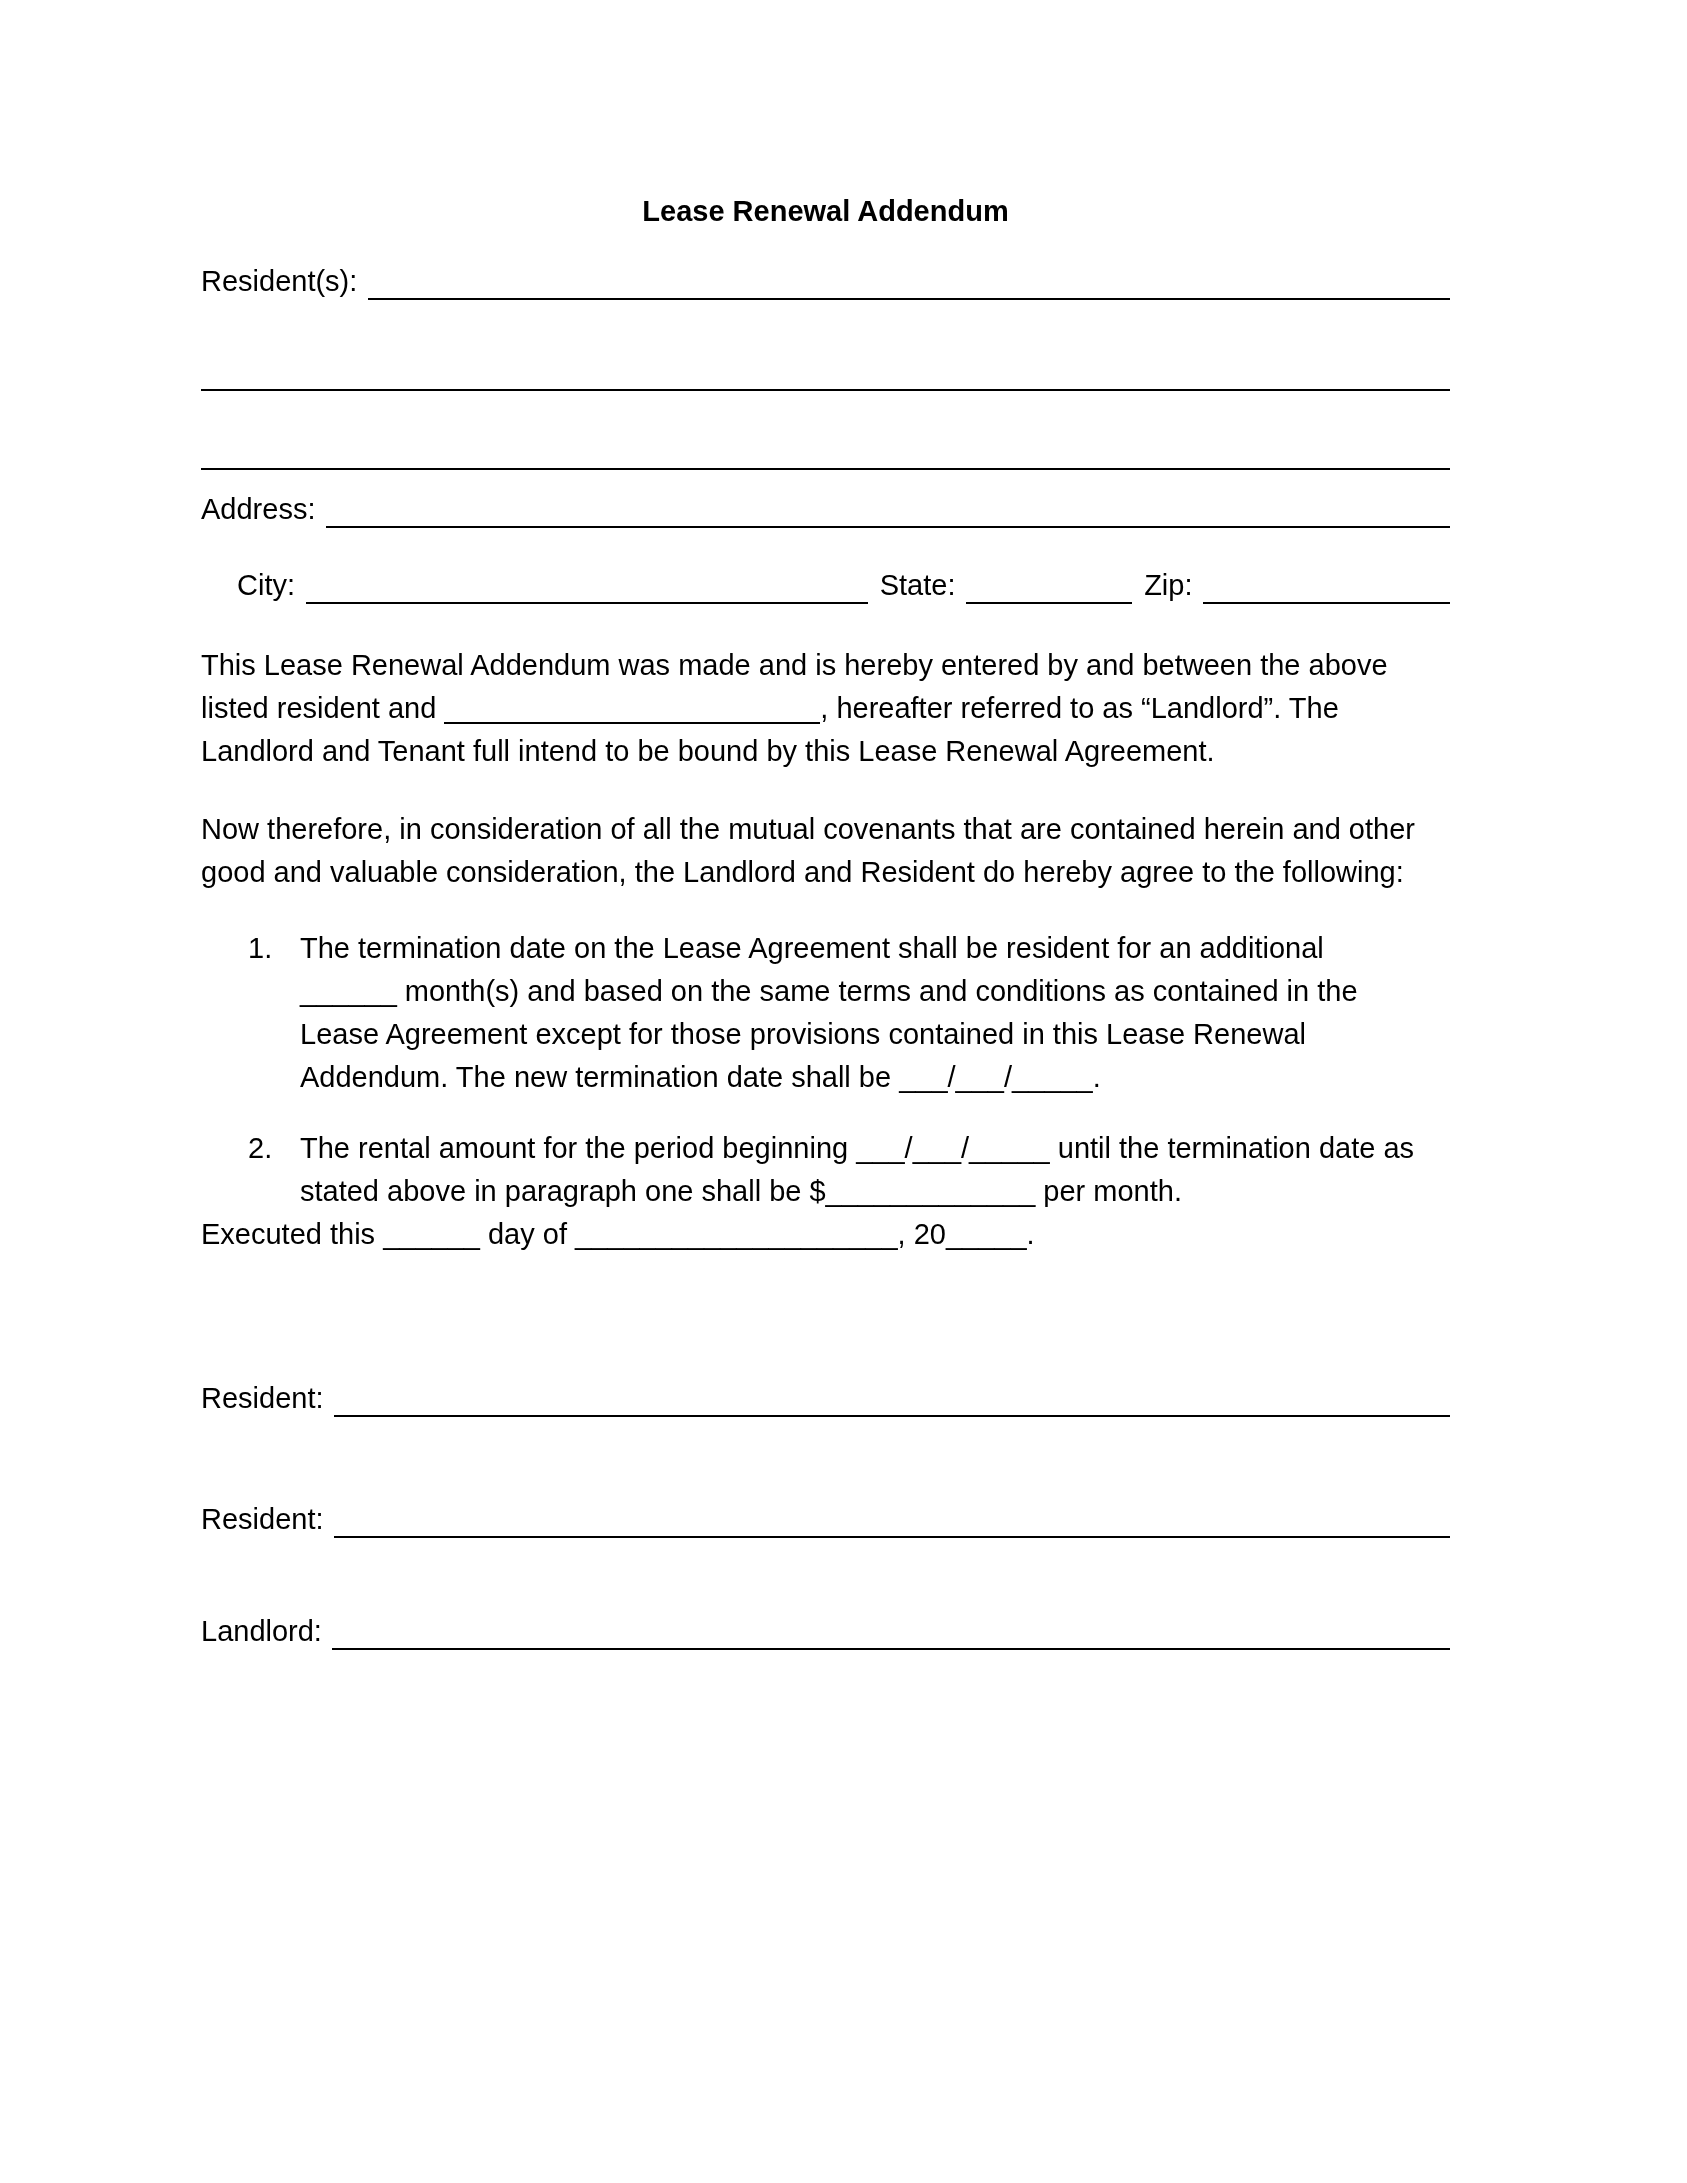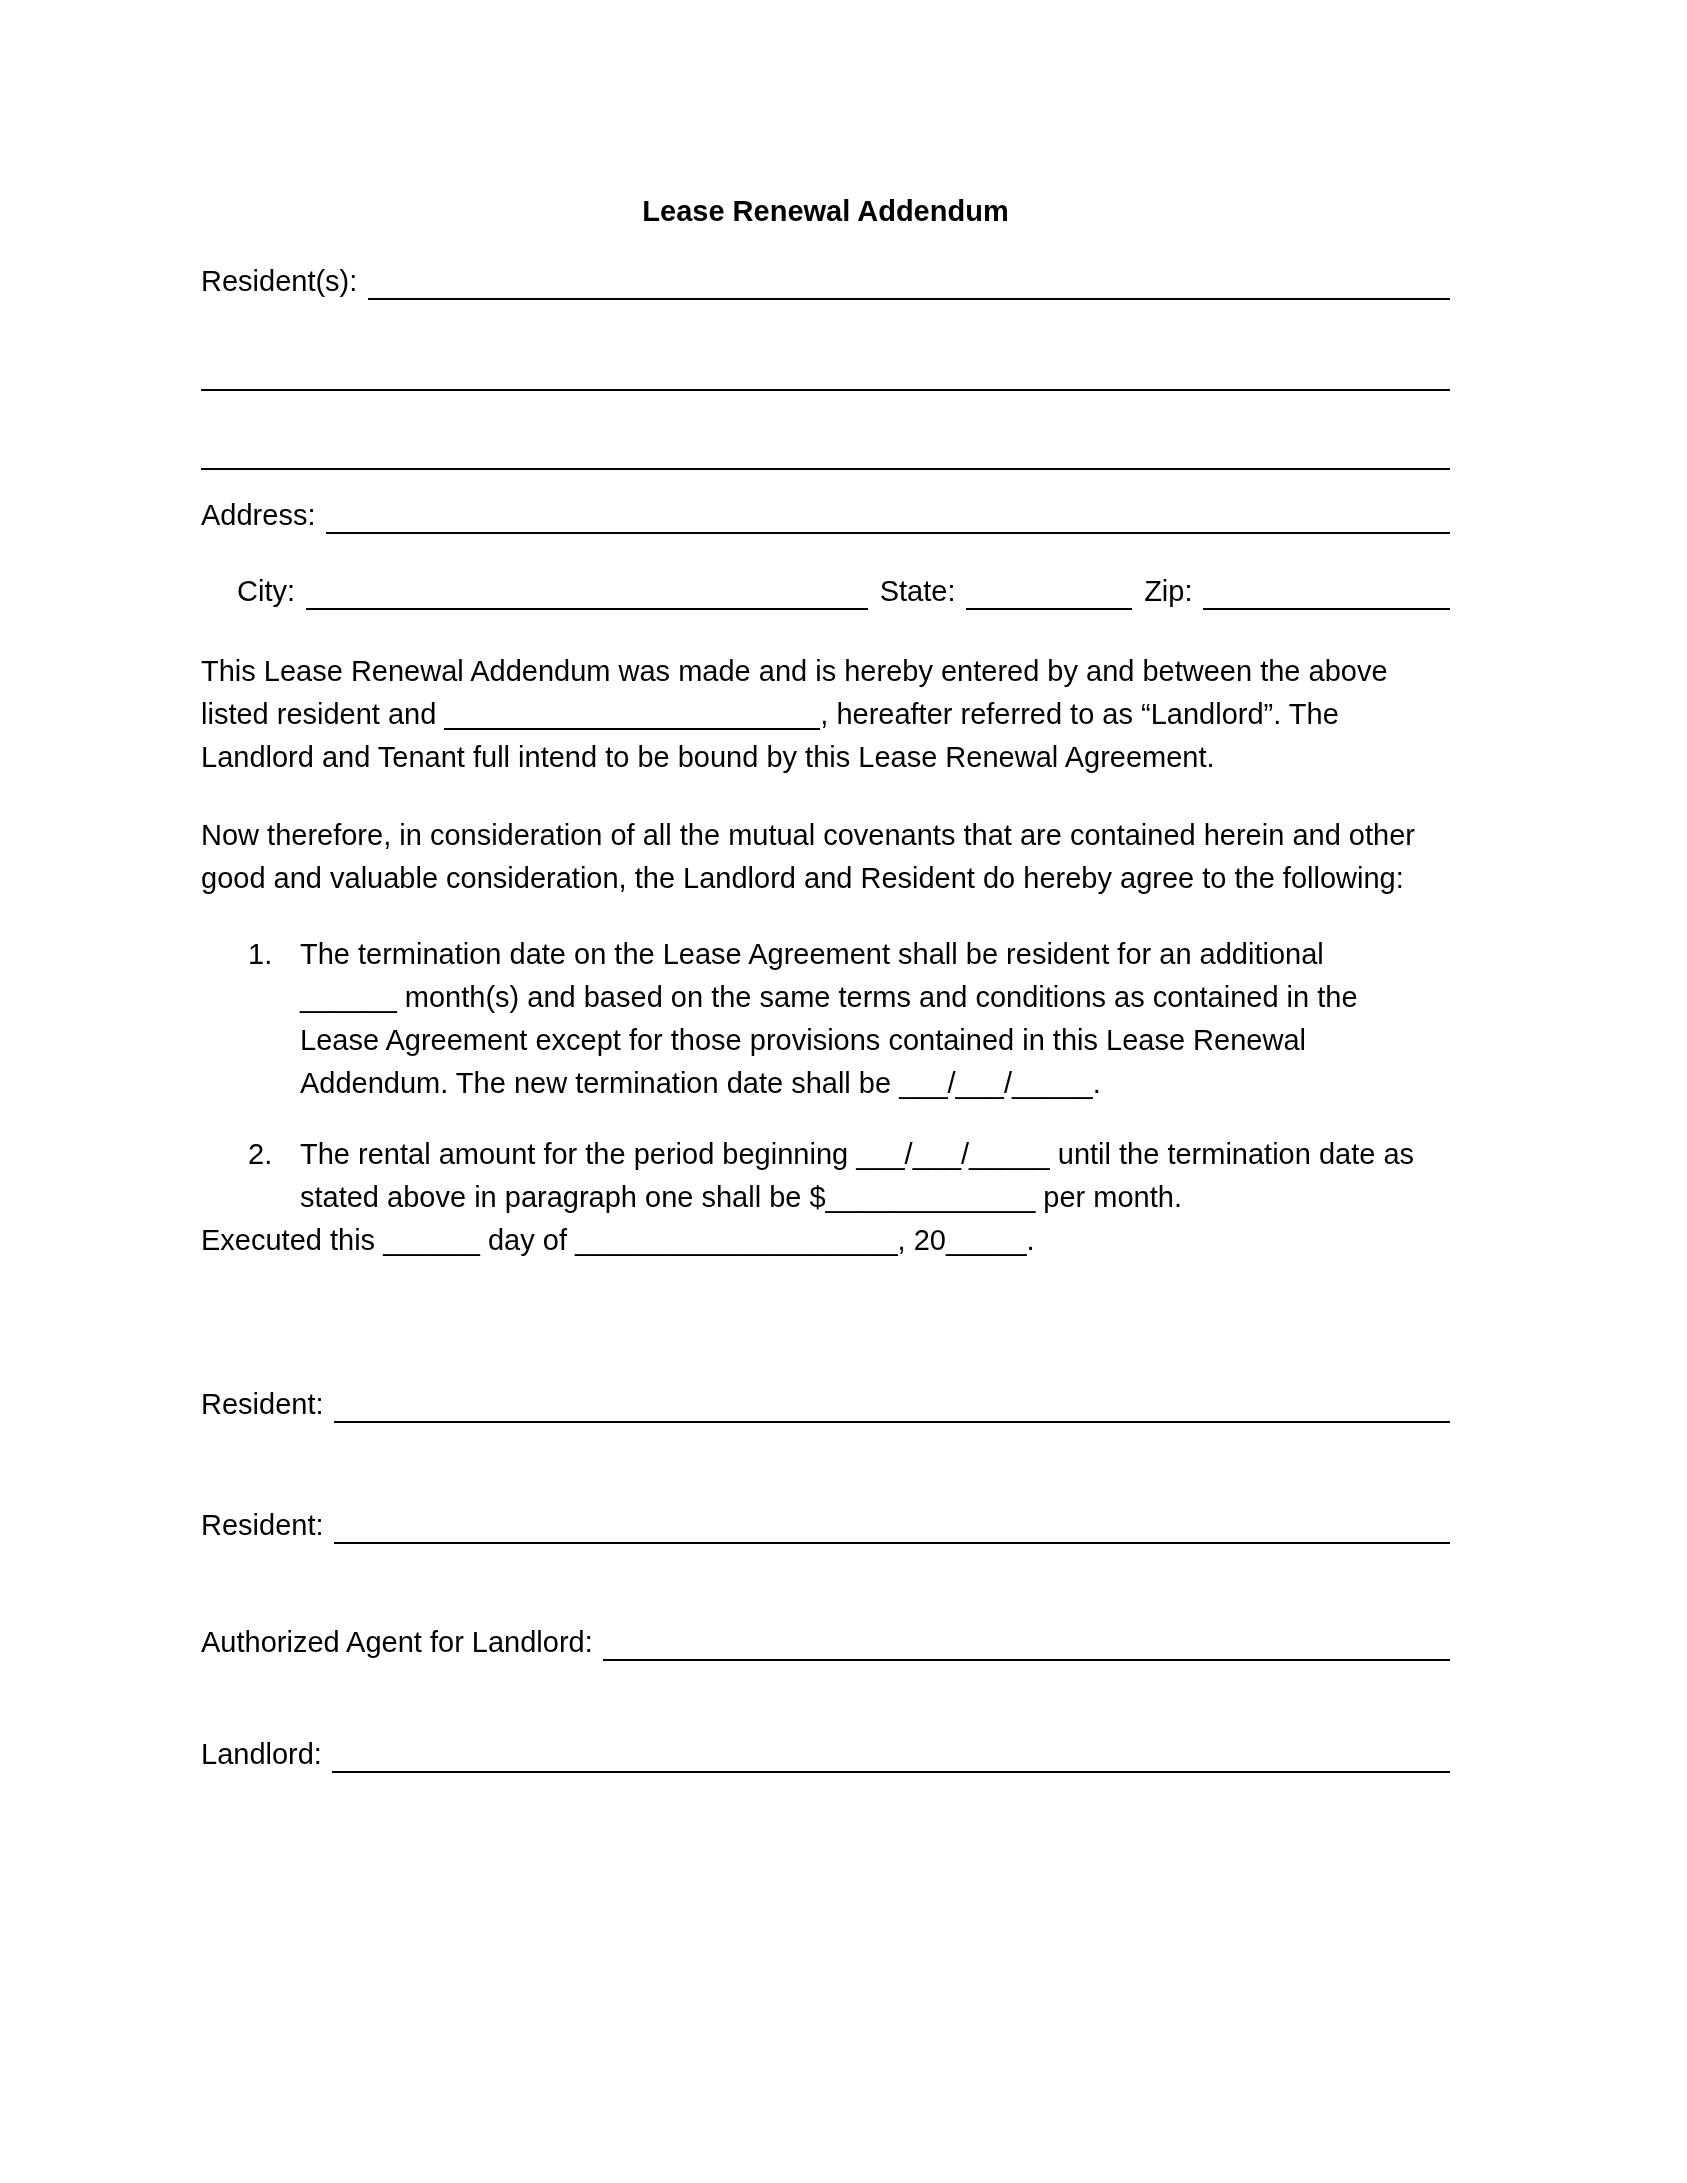--- a/index.html
+++ b/index.html
@@ -30,21 +30,21 @@
     border-bottom: 2.6px solid #000;
     margin-left: 10.5px;
     margin-bottom: 2.6px;
   }
   .standalone-line {
     height: 0;
     border-bottom: 2.6px solid #000;
   }
   .line-extra-1 { margin-top: 86px; }
   .line-extra-2 { margin-top: 77px; }
-  .row-address { margin-top: 24px; }
+  .row-address { margin-top: 18px; }
   .row-city { margin-top: 33px; margin-left: 36px; }
   .row-city .label-mid { margin-left: 12.2px; text-align: center; }
   .state-line { flex: 0 0 auto; width: 166px; }
   .zip-line { flex: 0 0 auto; width: 247px; }
   .para-intro { margin-top: 37px; }
   .para-consideration { margin-top: 35px; }
   .inline-blank {
     display: inline-block;
     width: 376px;
     border-bottom: 2.6px solid #000;
@@ -127,24 +127,20 @@
   <div class="field-row sig-row-1">
     <span class="label">Resident:</span>
     <span class="fill-line"></span>
   </div>
 
   <div class="field-row sig-row-2">
     <span class="label">Resident:</span>
     <span class="fill-line"></span>
   </div>
 
-  <div class="field-row sig-row-3">
-    <span class="label">Authorized Agent for Landlord:</span>
-    <span class="fill-line"></span>
-  </div>
 
   <div class="field-row sig-row-4">
     <span class="label">Landlord:</span>
     <span class="fill-line"></span>
   </div>
 
 </div>
 
 
 </body></html>

